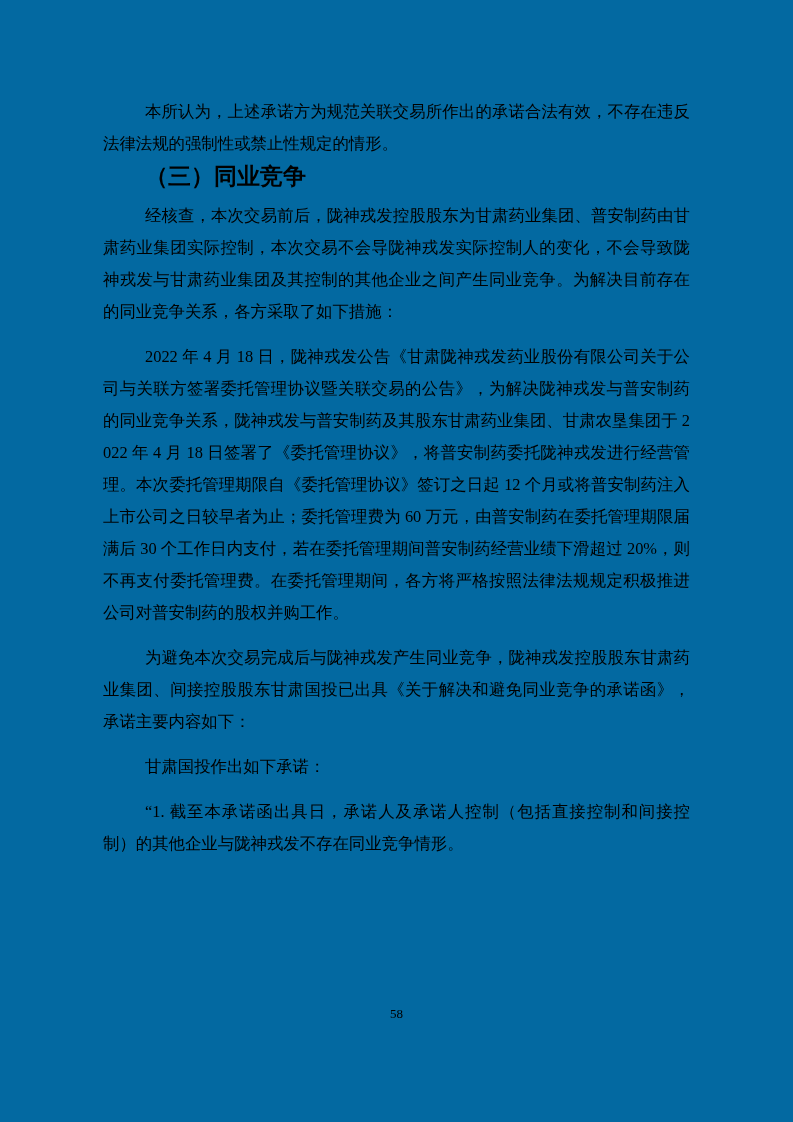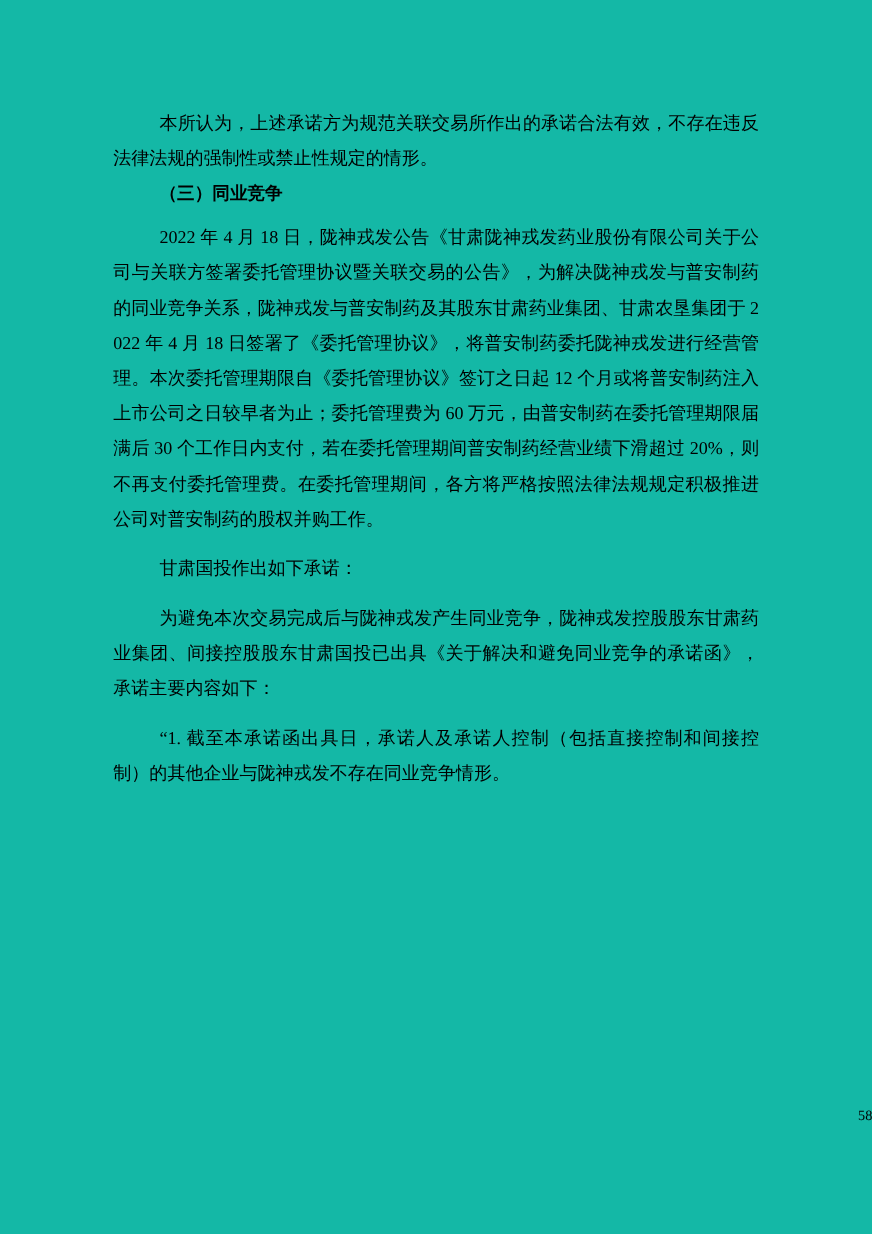--- a/index.html
+++ b/index.html
@@ -4,21 +4,21 @@
 <style>
   html, body {
     margin: 0;
     padding: 0;
     background: #ffffff;
   }
   .page {
     position: relative;
     width: 793px;
     height: 1122px;
-    background: #14b8a6;
+    background: #0369a1;
     overflow: hidden;
     font-family: "Liberation Serif", "DejaVu Serif", serif;
     color: #000000;
   }
   .content {
     position: absolute;
     left: 103px;
     top: 96px;
     width: 587px;
   }
@@ -29,50 +29,51 @@
     text-align: justify;
     text-justify: inter-ideograph;
     text-indent: 42px;
     word-break: break-all;
   }
   p.para-intro {
     margin-bottom: 1px;
   }
   .sec-heading {
     margin: 0 0 7px 0;
-    font-size: 16px;
+    font-size: 23px;
     line-height: 32px;
     font-weight: 700;
     text-indent: 42px;
   }
   .page-number {
     position: absolute;
     top: 1005px;
     left: 0;
     width: 100%;
-    text-align: right;
+    text-align: center;
     font-size: 13px;
     line-height: 18px;
   }
 </style>
 </head>
 <body>
 
 <div class="page">
   <div class="content">
     <p class="para-intro">本所认为，上述承诺方为规范关联交易所作出的承诺合法有效，不存在违反法律法规的强制性或禁止性规定的情形。</p>
 
     <h2 class="sec-heading">（三）同业竞争</h2>
 
+    <p>经核查，本次交易前后，陇神戎发控股股东为甘肃药业集团、普安制药由甘肃药业集团实际控制，本次交易不会导陇神戎发实际控制人的变化，不会导致陇神戎发与甘肃药业集团及其控制的其他企业之间产生同业竞争。为解决目前存在的同业竞争关系，各方采取了如下措施：</p>
 
 
     <p>2022 年 4 月 18 日，陇神戎发公告《甘肃陇神戎发药业股份有限公司关于公司与关联方签署委托管理协议暨关联交易的公告》，为解决陇神戎发与普安制药的同业竞争关系，陇神戎发与普安制药及其股东甘肃药业集团、甘肃农垦集团于 2022 年 4 月 18 日签署了《委托管理协议》，将普安制药委托陇神戎发进行经营管理。本次委托管理期限自《委托管理协议》签订之日起 12 个月或将普安制药注入上市公司之日较早者为止；委托管理费为 60 万元，由普安制药在委托管理期限届满后 30 个工作日内支付，若在委托管理期间普安制药经营业绩下滑超过 20%，则不再支付委托管理费。在委托管理期间，各方将严格按照法律法规规定积极推进公司对普安制药的股权并购工作。</p>
 
 
+    <p>为避免本次交易完成后与陇神戎发产生同业竞争，陇神戎发控股股东甘肃药业集团、间接控股股东甘肃国投已出具《关于解决和避免同业竞争的承诺函》，承诺主要内容如下：</p>
+
     <p>甘肃国投作出如下承诺：</p>
-
-    <p>为避免本次交易完成后与陇神戎发产生同业竞争，陇神戎发控股股东甘肃药业集团、间接控股股东甘肃国投已出具《关于解决和避免同业竞争的承诺函》，承诺主要内容如下：</p>
 
     <p>“1. 截至本承诺函出具日，承诺人及承诺人控制（包括直接控制和间接控制）的其他企业与陇神戎发不存在同业竞争情形。</p>
   </div>
 
   <div class="page-number">58</div>
 </div>
 
 </body></html>

